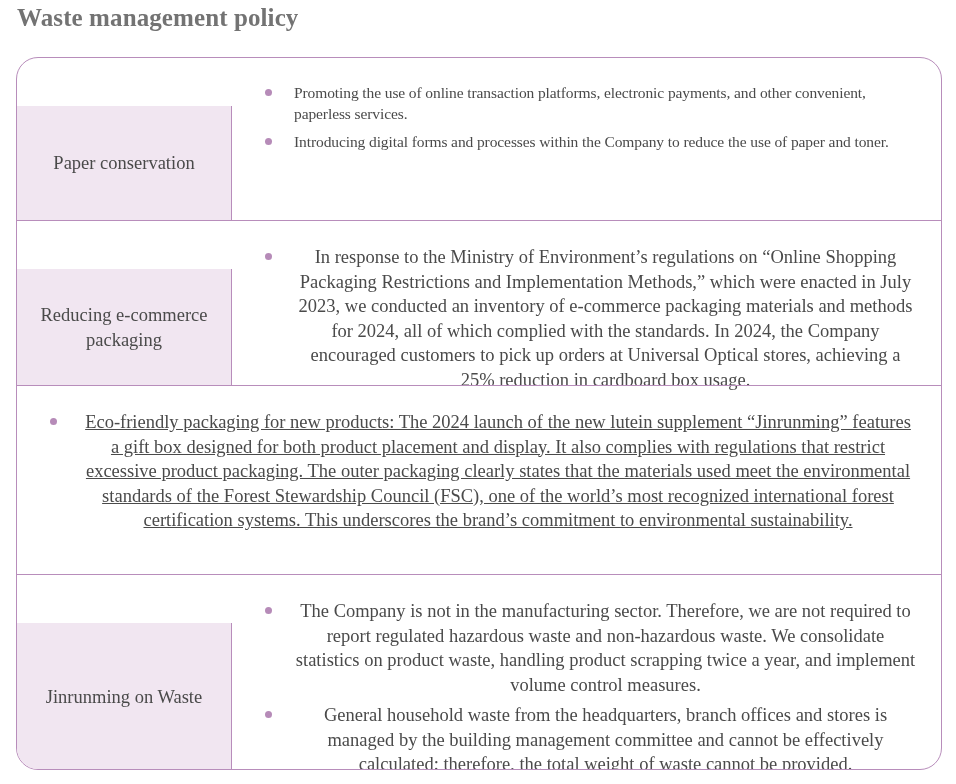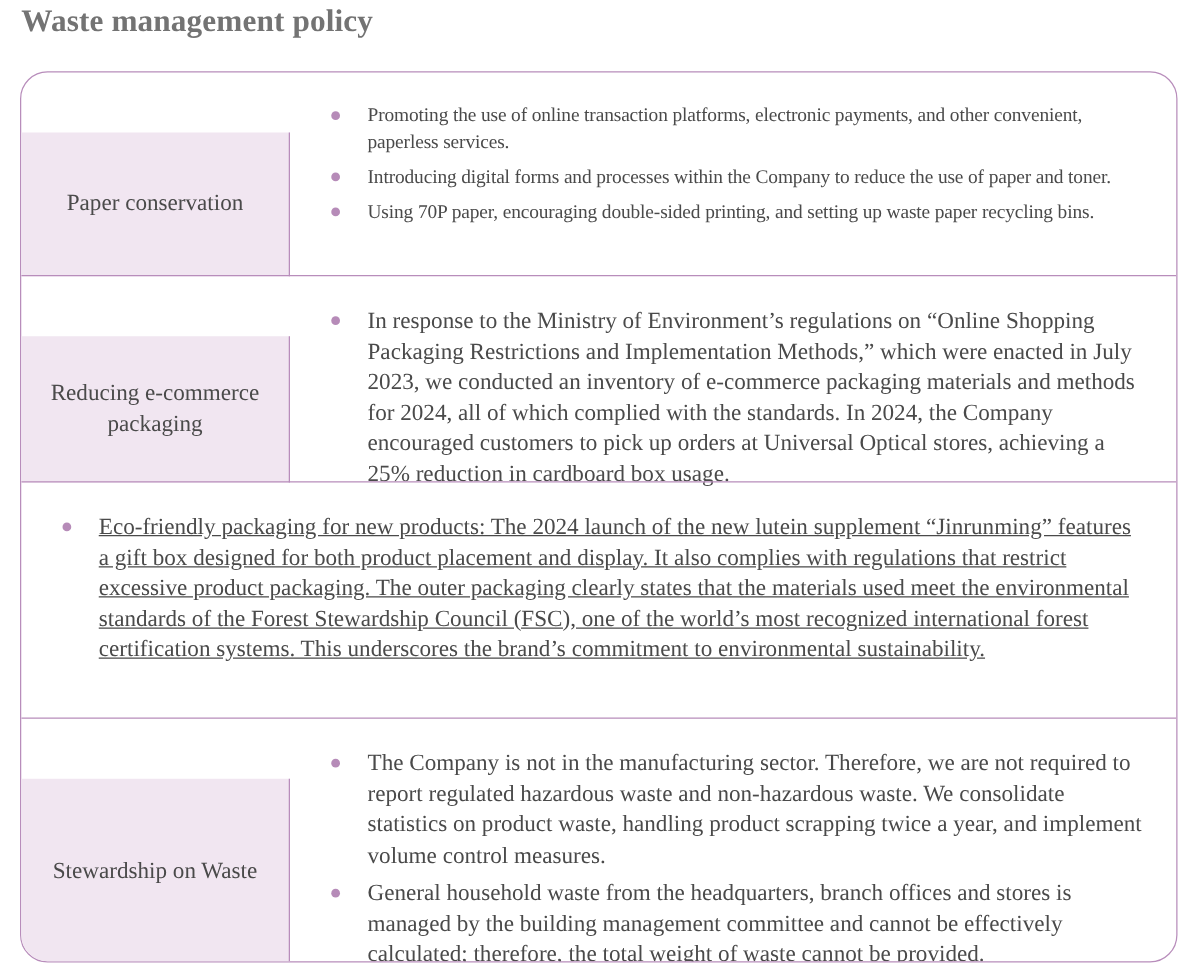--- a/index.html
+++ b/index.html
@@ -8,38 +8,37 @@
   .table { position: absolute; left: 16px; top: 57px; width: 926px; height: 713px; border: 1.5px solid #b88dbb; border-radius: 22px; overflow: hidden; box-sizing: border-box; }
   .row { position: absolute; left: 0; width: 100%; display: flex; border-top: 1.5px solid #b88dbb; box-sizing: border-box; }
   .row.first { border-top: none; }
   .label { width: 215px; flex: 0 0 215px; background: #f1e6f1; border-right: 1.5px solid #b88dbb; display: flex; align-items: center; justify-content: center; text-align: center; font-size: 18.5px; line-height: 24.5px; color: #4a4a4a; box-sizing: border-box; padding: 0 8px; margin-top: 48px; }
   .content { flex: 1; padding-left: 18px; padding-right: 12px; box-sizing: border-box; }
   ul { list-style: none; margin: 12px; padding: 0; }
   li { position: relative; padding-left: 32px; }
   li::before { content: ""; position: absolute; left: 3px; width: 7px; height: 7px; border-radius: 50%; background: #b68bb8; }
   .small li { font-size: 15.5px; line-height: 21px; margin-bottom: 7px; letter-spacing: -0.1px; }
   .small li::before { top: 7px; }
-  .big li { font-size: 18.5px; line-height: 24.5px; margin-bottom: 0; }
+  .big li { font-size: 18.5px; line-height: 24.5px; margin-bottom: 0; text-align: center; }
   .big li + li { margin-top: 6px; }
   .big li::before { top: 8px; }
 </style>
 </head>
 <body>
 
 <div class="title">Waste management policy</div>
 
 <div class="table">
 
   <div class="row first" style="top:0; height:163px;">
     <div class="label">Paper conservation</div>
     <div class="content small" style="padding-top:12px;">
       <ul>
         <li>Promoting the use of online transaction platforms, electronic payments, and other convenient, paperless services.</li>
         <li>Introducing digital forms and processes within the Company to reduce the use of paper and toner.</li>
-        <li>Using 70P paper, encouraging double-sided printing, and setting up waste paper recycling bins.</li>
       </ul>
     </div>
   </div>
 
   <div class="row" style="top:162px; height:166px;">
     <div class="label">Reducing e-commerce packaging</div>
     <div class="content big" style="padding-top:12px;">
       <ul>
         <li>In response to the Ministry of Environment’s regulations on “Online Shopping Packaging Restrictions and Implementation Methods,” which were enacted in July 2023, we conducted an inventory of e-commerce packaging materials and methods for 2024, all of which complied with the standards. In 2024, the Company encouraged customers to pick up orders at Universal Optical stores, achieving a 25% reduction in cardboard box usage.</li>
       </ul>
@@ -48,21 +47,21 @@
 
   <div class="row" style="top:327px; height:190px;">
     <div class="content big" style="padding-top:12px;text-decoration:underline;">
       <ul>
         <li>Eco-friendly packaging for new products: The 2024 launch of the new lutein supplement “Jinrunming” features a gift box designed for both product placement and display. It also complies with regulations that restrict excessive product packaging. The outer packaging clearly states that the materials used meet the environmental standards of the Forest Stewardship Council (FSC), one of the world’s most recognized international forest certification systems. This underscores the brand’s commitment to environmental sustainability.</li>
       </ul>
     </div>
   </div>
 
   <div class="row" style="top:516px; height:197px;">
-    <div class="label">Stewardship on Waste</div>
+    <div class="label">Jinrunming on Waste</div>
     <div class="content big" style="padding-top:12px;">
       <ul>
         <li>The Company is not in the manufacturing sector. Therefore, we are not required to report regulated hazardous waste and non-hazardous waste. We consolidate statistics on product waste, handling product scrapping twice a year, and implement volume control measures.</li>
         <li>General household waste from the headquarters, branch offices and stores is managed by the building management committee and cannot be effectively calculated; therefore, the total weight of waste cannot be provided.</li>
       </ul>
     </div>
   </div>
 
 </div>
 

